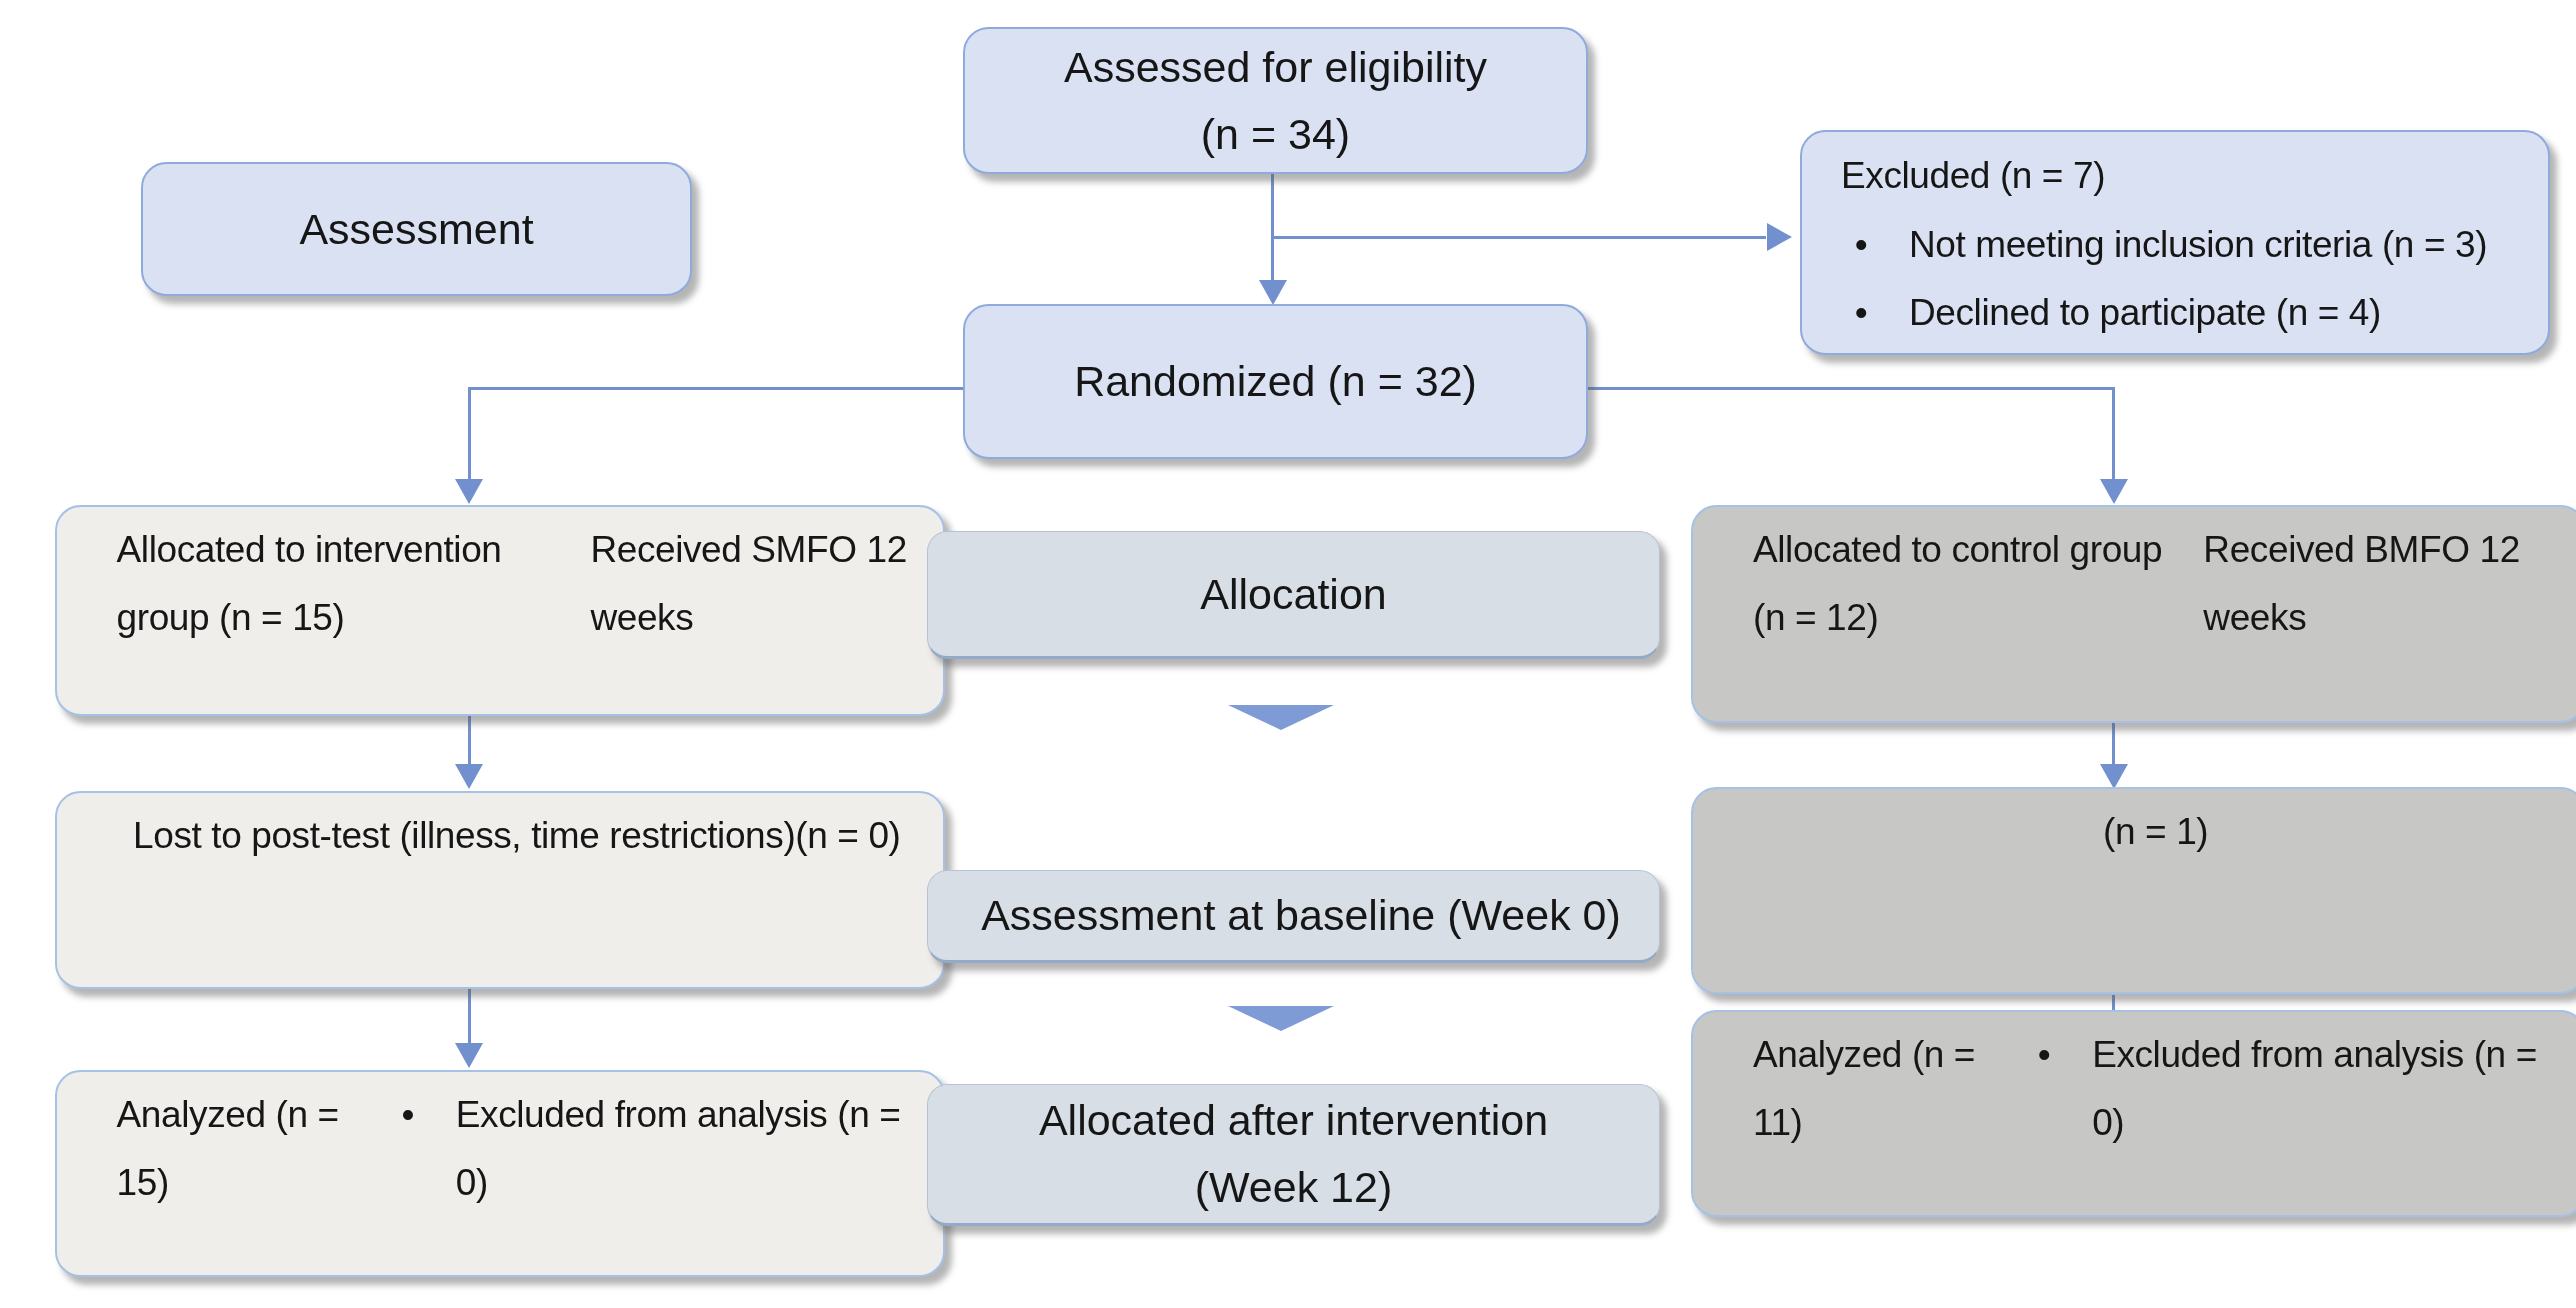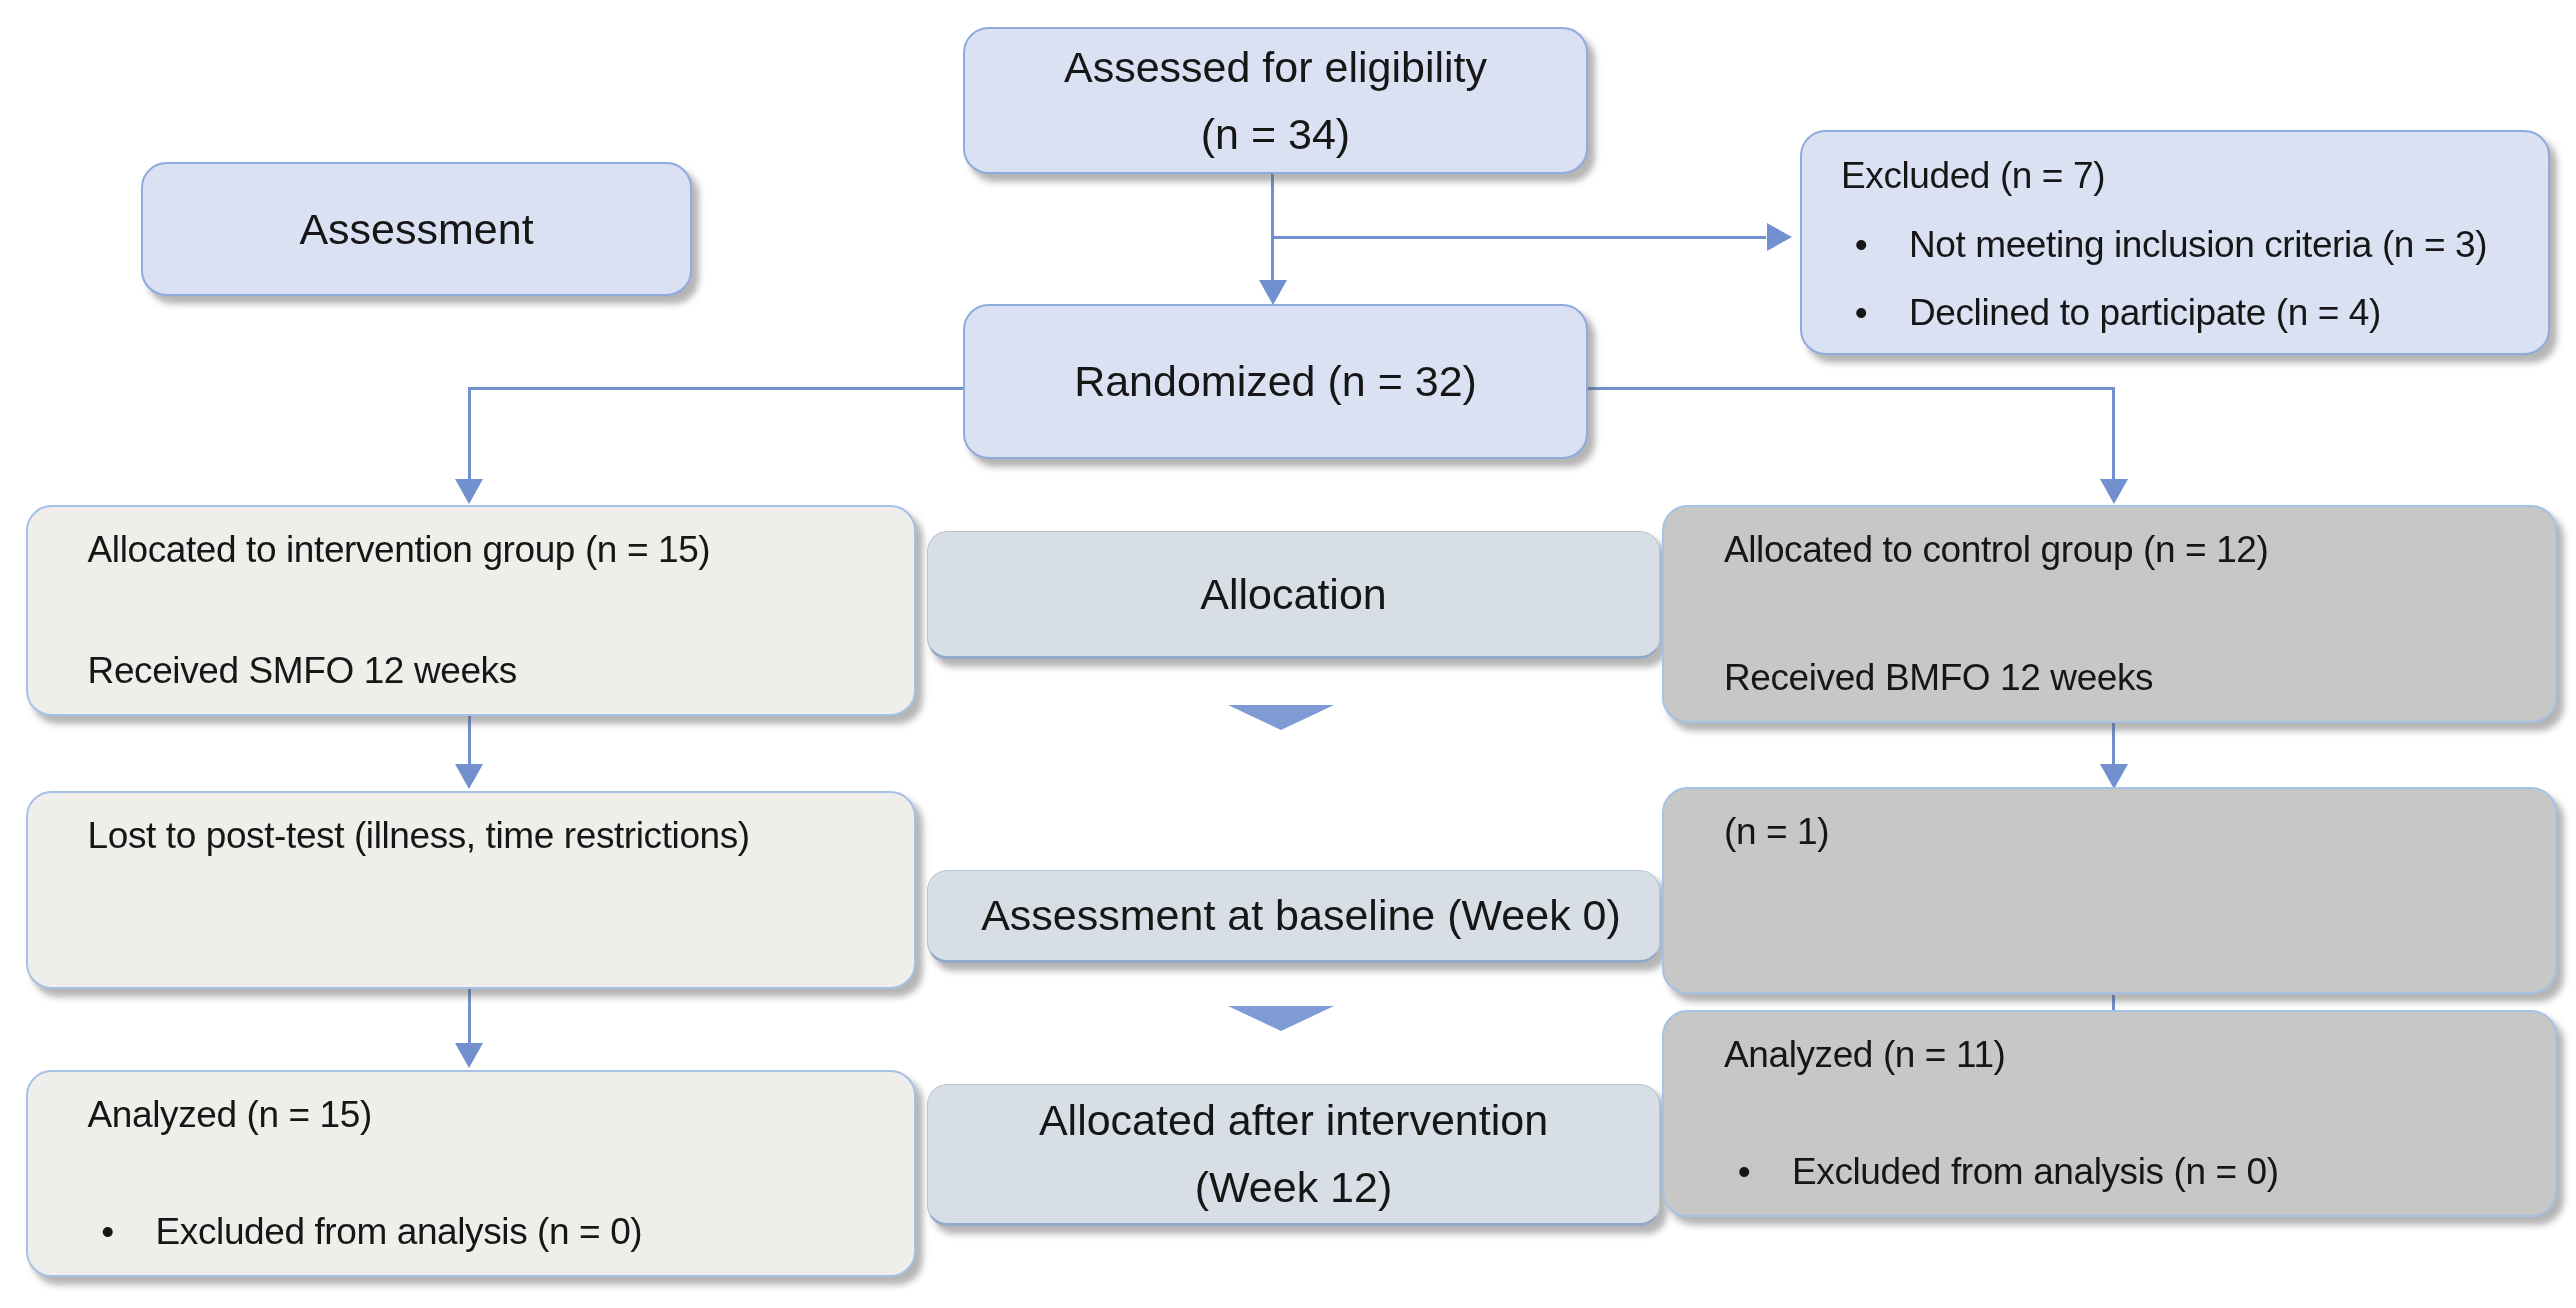--- a/index.html
+++ b/index.html
@@ -7,21 +7,21 @@
           font-family:"Liberation Sans",sans-serif;color:#161616;text-decoration:underline;}
 
   .box{position:absolute;box-sizing:border-box;border-radius:25.6px;
        box-shadow:6.8px 7.7px 6px rgba(90,90,90,0.45);}
   .fill-blue {background:#d9e1f3;border:2.6px solid #8faadc;}
   .fill-stage{background:#d7dee6;border:1.7px solid #b7c3d4;border-bottom:3.4px solid #93a9c7;border-radius:20.5px;}
   .fill-left {background:#efeeeb;border:2.6px solid #a5c2e6;}
   .fill-right{background:#c7c7c5;border:2.6px solid #a5c2e6;}
 
   .center{display:flex;flex-direction:column;align-items:center;justify-content:center;text-align:center;}
-  .leftpad{display:flex;flex-direction:column;justify-content:space-between;padding:8.5px 25.6px 8.5px 60px;}
+  .leftpad{display:flex;flex-direction:row;justify-content:center;padding:8.5px 25.6px 8.5px 60px;margin-left:29px;}
 
   .fs-label{font-size:43px;line-height:1.55;}
   .fs-body{font-size:37px;line-height:1.85;letter-spacing:-0.4px;}
 
   .bullets{margin:0;padding:0;list-style:none;}
   .bullets li{position:relative;padding-left:68px;}
   .bullets li::before{content:"\2022";position:absolute;left:13.7px;top:0;}
 
   .hline,.vline{position:absolute;background:#7290cd;}
   .hline{height:3.4px;}
@@ -112,20 +112,21 @@
     <div>Allocation</div>
   </div>
 
   <div id="alloc-right" class="box fill-right leftpad fs-body">
     <div>Allocated to control group (n = 12)</div>
     <div>Received BMFO 12 weeks</div>
   </div>
 
   <div id="lost-left" class="box fill-left leftpad fs-body">
     <div>Lost to post-test (illness, time restrictions)</div>
+    <div>(n = 0)</div>
   </div>
 
   <div id="baseline-stage" class="box fill-stage center fs-label">
     <div>Assessment at baseline (Week 0)</div>
   </div>
 
   <div id="lost-right" class="box fill-right leftpad fs-body">
     <div>(n = 1)</div>
   </div>
 

